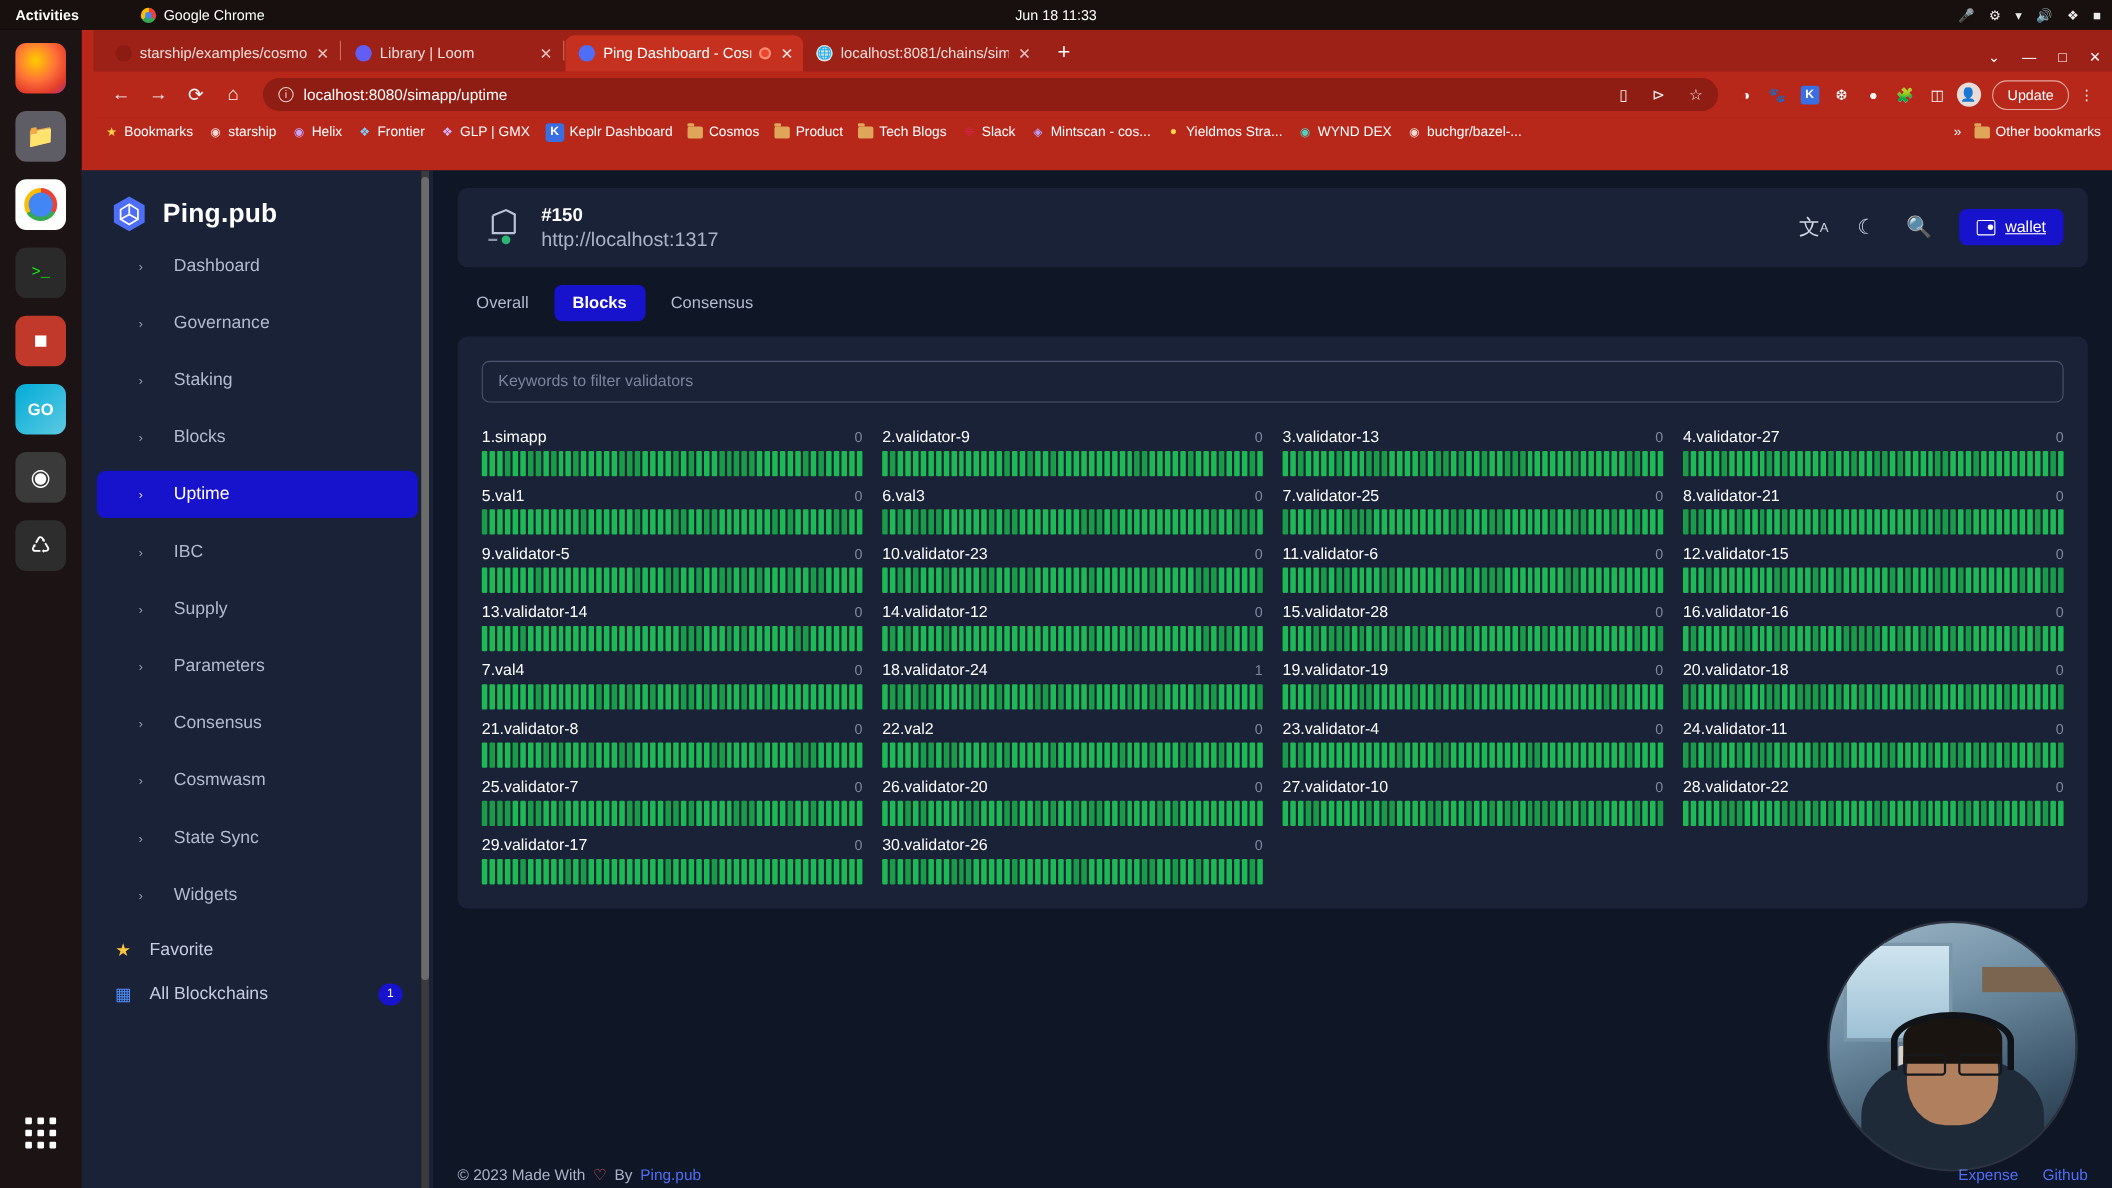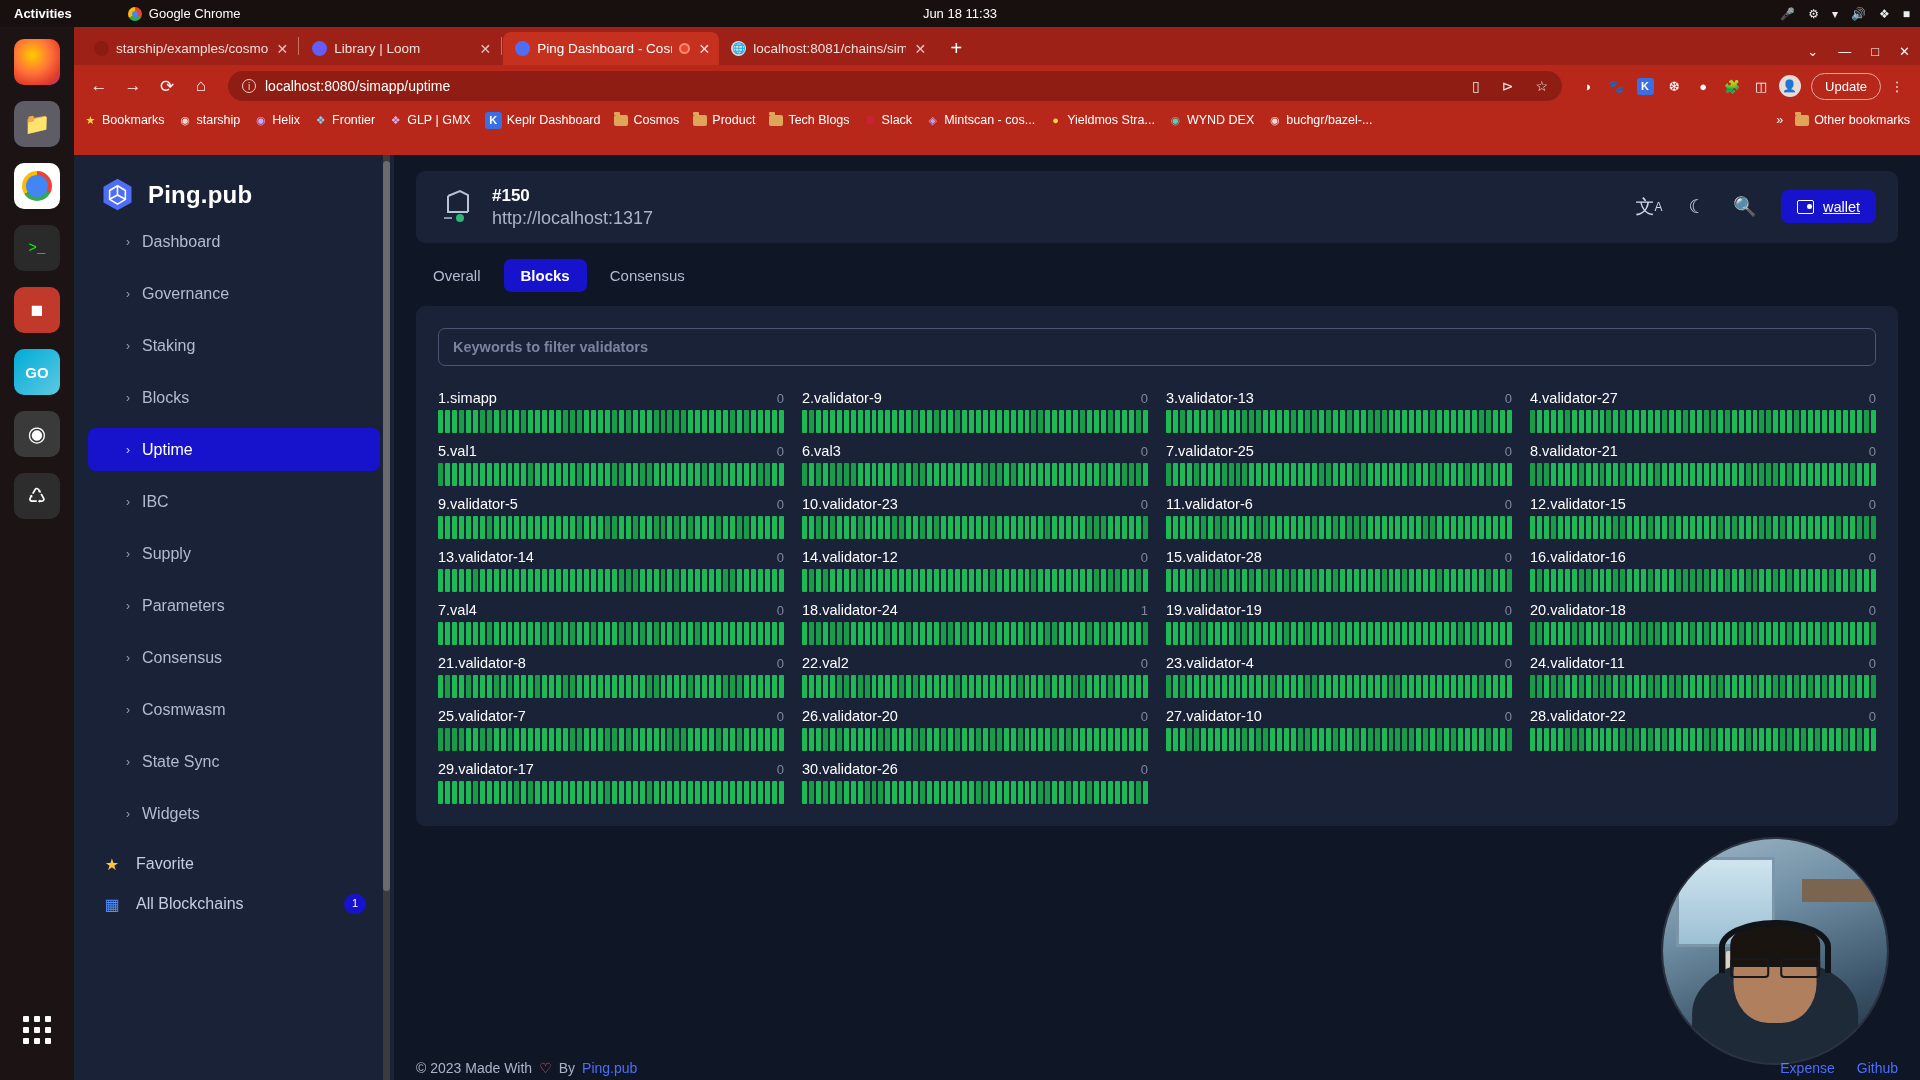--- a/index.html
+++ b/index.html
@@ -28,21 +28,21 @@
   .dk-term{background:#2a2a2a;color:#0f0;font-size:14px;font-family:"Liberation Mono",monospace;}
   .dk-red{background:#c0392b;}
   .dk-go{background:linear-gradient(135deg,#00acd7,#5dc9e2);font-weight:bold;font-size:15px;}
   .dk-gray{background:#3a3a3a;}
   .dk-green{background:#2d2d2d;}
   .dock-grid{position:absolute;bottom:36px;display:grid;grid-template-columns:repeat(3,6px);
     grid-template-rows:repeat(3,6px);gap:5px;}
   .dock-grid i{background:#fff;border-radius:1px;display:block;width:6px;height:6px;}
 
   
-  .chrome{position:absolute;top:27px;left:74px;width:1846px;height:1053px;background:#b7271a;overflow:hidden;}
+  .chrome{position:absolute;top:27px;left:74px;width:1846px;height:1053px;background:#b7271a;overflow:hidden;padding-left:11px;}
 
   .tabstrip{height:38px;background:#9d2116;display:flex;align-items:flex-end;padding-left:8px;position:relative;}
   .tab{height:33px;min-width:200px;max-width:216px;display:flex;align-items:center;gap:7px;
     padding:0 8px 0 12px;border-radius:8px 8px 0 0;font-size:13.5px;color:#f3dedb;position:relative;}
   .tab.active{background:#c5301f;color:#fff;}
   .tab .favicon{width:15px;height:15px;border-radius:50%;flex:0 0 15px;}
   .tab .tlabel{white-space:nowrap;overflow:hidden;text-overflow:clip;flex:1;font-size:13.5px;}
   .tab .rec{width:11px;height:11px;border-radius:50%;background:#e8462f;border:2px solid #ff8a72;flex:0 0 11px;}
   .tab .tclose{font-size:14px;opacity:.85;flex:0 0 14px;text-align:center;}
   .tab-sep{width:1px;height:18px;background:#c9705f;align-self:center;margin:0 1px;}
@@ -81,21 +81,21 @@
   .brand{display:flex;align-items:center;gap:13px;padding:22px 12px 8px 12px;}
   .brand-logo{width:35px;height:35px;position:relative;}
   .hexlogo{width:35px;height:35px;}
   .brand-name{color:#fff;font-size:24px;font-weight:bold;letter-spacing:.2px;}
   .chain-row{display:flex;align-items:center;justify-content:space-between;padding:18px 12px 6px 12px;}
   .chain-name{color:#c6cde0;font-size:17px;}
   .chev-up{color:#c6cde0;font-size:13px;}
   .navitem{display:flex;align-items:center;gap:14px;height:43px;border-radius:8px;padding:0 14px 0 38px;
     color:#b3bbd0;font-size:16px;margin-bottom:9px;position:relative;}
   .navitem .arr{position:absolute;left:38px;font-size:12px;opacity:.8;}
-  .navitem .ntext{margin-left:16px;}
+  .navitem .ntext{margin-left:32px;}
   .navitem.active{background:#1713cc;color:#fff;}
   .section-label{color:#7d87a1;font-size:13px;letter-spacing:.9px;padding:16px 12px 10px 14px;}
   .ecoitem{display:flex;align-items:center;gap:14px;height:40px;padding:0 14px;color:#c6cde0;font-size:16px;}
   .ecoitem .eico{width:20px;text-align:center;font-size:16px;}
   .badge{margin-left:auto;background:#1713cc;color:#fff;border-radius:10px;font-size:11px;
     padding:2px 8px;line-height:1.4;}
   .sb-scroll{position:absolute;right:4px;top:6px;width:7px;height:730px;background:#6b6b6b;border-radius:4px;}
   .sb-track{position:absolute;right:4px;top:0;width:7px;height:100%;background:#3b3b3b;}
 
   .content{flex:1;height:100%;position:relative;background:#0f1626;overflow:hidden;}
@@ -111,21 +111,21 @@
   .wallet-ic{width:17px;height:14px;border:1.7px solid #fff;border-radius:2px;position:relative;}
   .wallet-ic::after{content:"";position:absolute;right:1px;top:3.5px;width:4.5px;height:4.5px;
     border-radius:50%;background:#fff;}
 
   .tabs{display:flex;align-items:center;gap:6px;margin:16px 22px 0 22px;}
   .ptab{padding:8px 17px;border-radius:7px;font-size:15px;color:#b3bbd0;}
   .ptab.active{background:#1713cc;color:#fff;font-weight:600;}
 
   .panel{background:#1a2238;border-radius:9px;margin:14px 22px 0 22px;padding:22px;}
   .filter{width:100%;height:38px;background:transparent;border:1px solid #4b5470;border-radius:7px;
-    color:#fff;font-size:14.5px;padding:0 14px;outline:none;font-weight:bold;}
+    color:#fff;font-size:14.5px;padding:0 14px;outline:none;}
   .filter::placeholder{color:#7b849c;}
 
   .vgrid{display:grid;grid-template-columns:repeat(4,1fr);column-gap:18px;row-gap:0;margin-top:14px;}
   .vcell{padding-top:10px;}
   .vhead{display:flex;align-items:baseline;justify-content:space-between;margin-bottom:4px;}
   .vname{color:#fff;font-size:14.5px;white-space:nowrap;}
   .vmiss{color:#7e889e;font-size:13px;}
   .vbars{display:flex;gap:2px;height:23px;}
   .vbars i{flex:1;background:#1db954;border-radius:1px;display:block;}
   .vbars i.dim{background:#189c47;}

